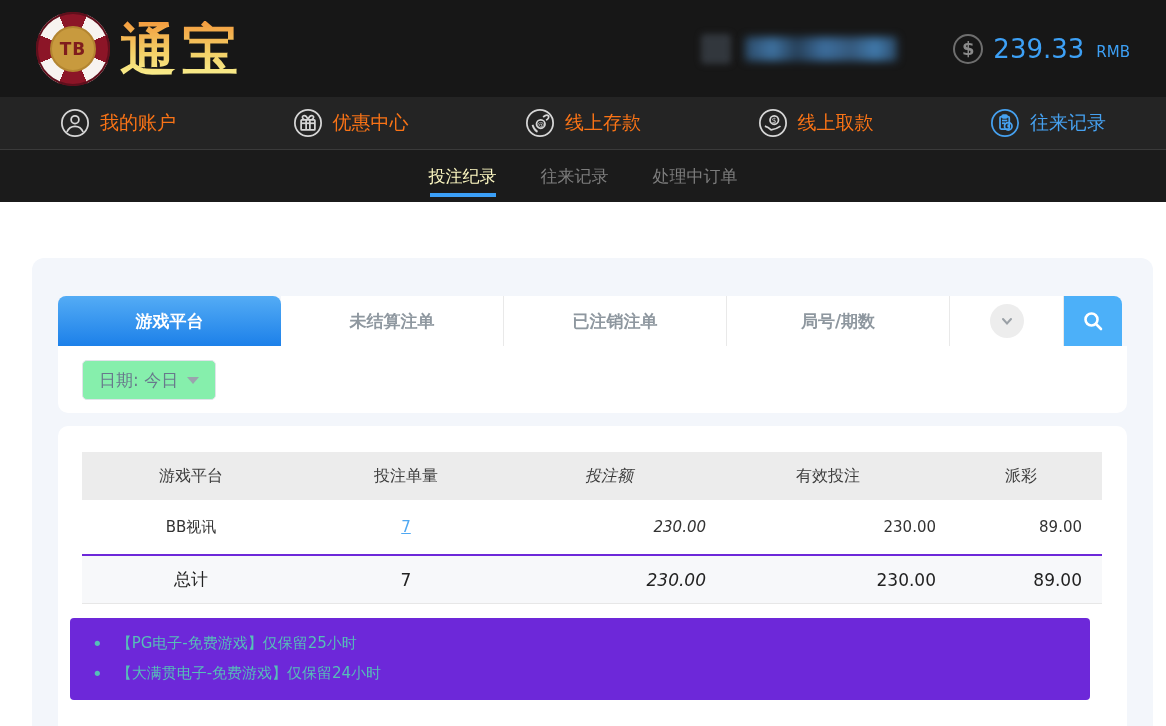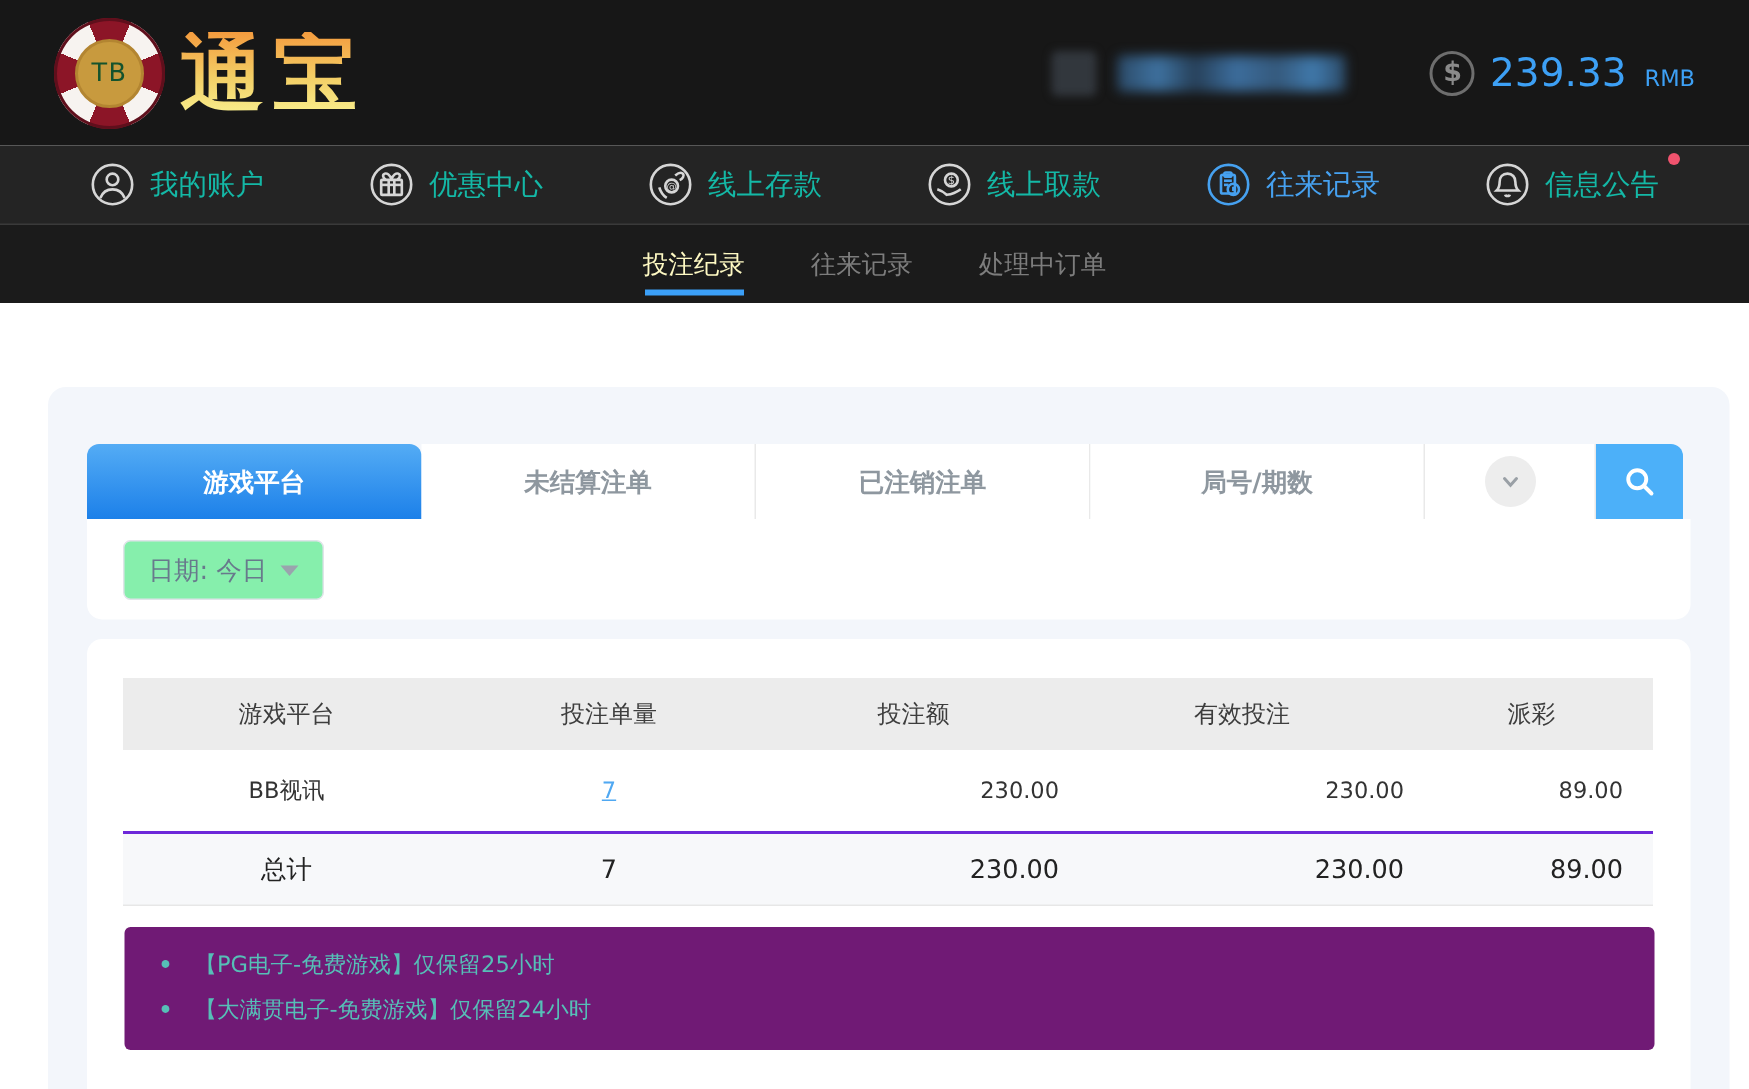--- a/index.html
+++ b/index.html
@@ -7,40 +7,40 @@
               font-family:"DejaVu Sans","Liberation Sans",sans-serif; }
 
   
   .topbar { height:97px; background:#171717; display:flex; align-items:center; padding:0 36px; }
   .logo-wrap { display:flex; align-items:center; gap:10px; }
   .chip { width:74px; height:74px; border-radius:50%; position:relative; flex:0 0 auto;
           background:conic-gradient(from -22.5deg,#8c1527 0 45deg,#f7f3f0 0 90deg,#8c1527 0 135deg,#f7f3f0 0 180deg,#8c1527 0 225deg,#f7f3f0 0 270deg,#8c1527 0 315deg,#f7f3f0 0 360deg);
           box-shadow:0 0 0 2px #5f0f1c inset; }
   .chip-center { position:absolute; left:50%; top:50%; width:46px; height:46px; transform:translate(-50%,-50%);
           border-radius:50%; background:#c89a3e; border:2px solid #b38531; display:flex; align-items:center; justify-content:center;
-          color:#14532d; font-size:17px; font-weight:normal; letter-spacing:1px; }
+          color:#7f1d1d; font-size:17px; font-weight:bold; letter-spacing:1px; }
   .brand-cn { font-size:56px; font-weight:bold; line-height:1; font-family:"DejaVu Serif","Liberation Serif",serif;
           background:linear-gradient(180deg,#f49b3e 0%,#f3cf66 55%,#f9ef8e 100%);
           -webkit-background-clip:text; background-clip:text; color:transparent; letter-spacing:6px; }
 
   .top-right { margin-left:auto; display:flex; align-items:center; gap:56px; }
   .user-blur { display:flex; align-items:center; gap:14px; }
   .avatar-blur { width:30px; height:30px; background:#32373d; filter:blur(3px); border-radius:4px; }
   .name-blur { width:152px; height:24px; border-radius:3px; filter:blur(4px);
           background:linear-gradient(90deg,#2c4a67 0%,#3e719f 18%,#274059 34%,#3c6d9c 52%,#2b4burl 0%,#35597c 70%,#4079ab 86%,#2c4a67 100%); }
   .balance { display:flex; align-items:center; gap:10px; }
   .coin-ic { width:30px; height:30px; border:2px solid #6e6e6e; border-radius:50%; color:#8a8a8a;
           display:flex; align-items:center; justify-content:center; font-size:18px; font-weight:bold; }
   .bal-amount { color:#3da0f5; font-size:26px; }
   .bal-cur { color:#3da0f5; font-size:15px; margin-left:2px; position:relative; top:3px; }
 
   
   .mainnav { height:53px; background:#242424; border-bottom:1px solid #3a3a3a;
              display:flex; align-items:center; justify-content:space-between; padding:0 60px; }
-  .nav-item { display:flex; align-items:center; gap:10px; color:#14b8a6; font-size:19px; cursor:pointer; position:relative; }
+  .nav-item { display:flex; align-items:center; gap:10px; color:#f97316; font-size:19px; cursor:pointer; position:relative; }
   .nav-item svg { stroke:#d6d6d6; }
   .nav-item.active { color:#46a1f0; }
   .nav-item.active svg { stroke:#46a1f0; }
   .nav-dot { position:absolute; right:-14px; top:-6px; width:8px; height:8px; border-radius:50%; background:#f0536e; }
 
   
   .subnav { height:52px; background:#1b1b1b; display:flex; align-items:center; justify-content:center; gap:44px; }
   .subnav-item { color:#7d7d7d; font-size:17px; position:relative; height:52px; display:flex; align-items:center; cursor:pointer; }
   .subnav-item.active { color:#fef9c3; }
   .subnav-item.active::after { content:""; position:absolute; left:50%; transform:translateX(-50%);
@@ -65,26 +65,26 @@
   .caret { width:0; height:0; border-left:6px solid transparent; border-right:6px solid transparent; border-top:7px solid #9aa3ad; }
 
   .tablecard { position:absolute; left:26px; top:168px; width:1069px; height:348px; background:#fff; border-radius:10px 10px 0 0; }
   .tbl { position:absolute; left:24px; top:26px; width:1020px; }
   .trow { display:flex; align-items:center; }
   .thead { background:#ececec; height:48px; font-size:16px; color:#3d3d3d; }
   .tbody1 { height:56px; font-size:15px; color:#333; border-bottom:2px solid #6d28d9; background:#fff; }
   .ttotal { height:48px; font-size:17px; color:#222; background:#f7f8fa; border-bottom:1px solid #e7e7e7; }
   .c1 { width:218px; text-align:center; }
   .c2 { width:212px; text-align:center; }
-  .c3 { width:208px; text-align:right; padding-right:14px; }
+  .c3 { width:208px; text-align:right; padding-right:14px;font-style:italic; }
   .c4 { width:220px; text-align:right; padding-right:4px; }
   .c5 { width:162px; text-align:right; padding-right:20px; }
   a.cnt-link { color:#4fa8f2; text-decoration:underline; cursor:pointer; }
 
-  .notes { position:absolute; left:25px; top:192px; width:1020px; background:#701a75; border-radius:4px; padding:10px 0 12px 0; }
+  .notes { position:absolute; left:12px; top:192px; width:1020px; background:#6d28d9; border-radius:4px; padding:10px 0 12px 0; }
   .note-line { display:flex; align-items:center; color:#56bfb7; font-size:15px; height:30px; }
   .note-line::before { content:"•"; color:#56bfb7; font-size:18px; margin:0 14px 0 22px; }
 </style>
 </head>
 <body>
 
 <div class="topbar">
   <div class="logo-wrap">
     <div class="chip">
       <div class="chip-center">TB</div>
@@ -146,29 +146,20 @@
     <svg width="30" height="30" viewBox="0 0 24 24" fill="none" stroke-width="1.4">
       <circle cx="12" cy="12" r="10.5"></circle>
         <rect x="8" y="6.8" width="7.4" height="10" rx="1"></rect>
         <rect x="9.8" y="5.6" width="3.8" height="2.2" rx="0.8"></rect>
         <line x1="9.6" y1="10" x2="13.8" y2="10"></line>
         <line x1="9.6" y1="12.2" x2="12" y2="12.2"></line>
         <circle cx="14.6" cy="14.6" r="3"></circle>
         <path d="M14.6 13.2v1.5h1.4"></path>
     </svg>
     <span>往来记录</span>
-  </div>
-  <div class="nav-item">
-    <svg width="30" height="30" viewBox="0 0 24 24" fill="none" stroke-width="1.4">
-      <circle cx="12" cy="12" r="10.5"></circle>
-        <path d="M12 6.2c-2.6 0-4.2 1.9-4.2 4.4 0 2.8-.8 3.8-1.6 4.6h11.6c-.8-.8-1.6-1.8-1.6-4.6 0-2.5-1.6-4.4-4.2-4.4z"></path>
-        <path d="M10.8 17.4c.2 1 2.2 1 2.4 0"></path>
-    </svg>
-    <span>信息公告</span>
-    <span class="nav-dot"></span>
   </div>
 </div>
 
 <div class="subnav">
   <div class="subnav-item active">投注纪录</div>
   <div class="subnav-item">往来记录</div>
   <div class="subnav-item">处理中订单</div>
 </div>
 
 <div class="page">

